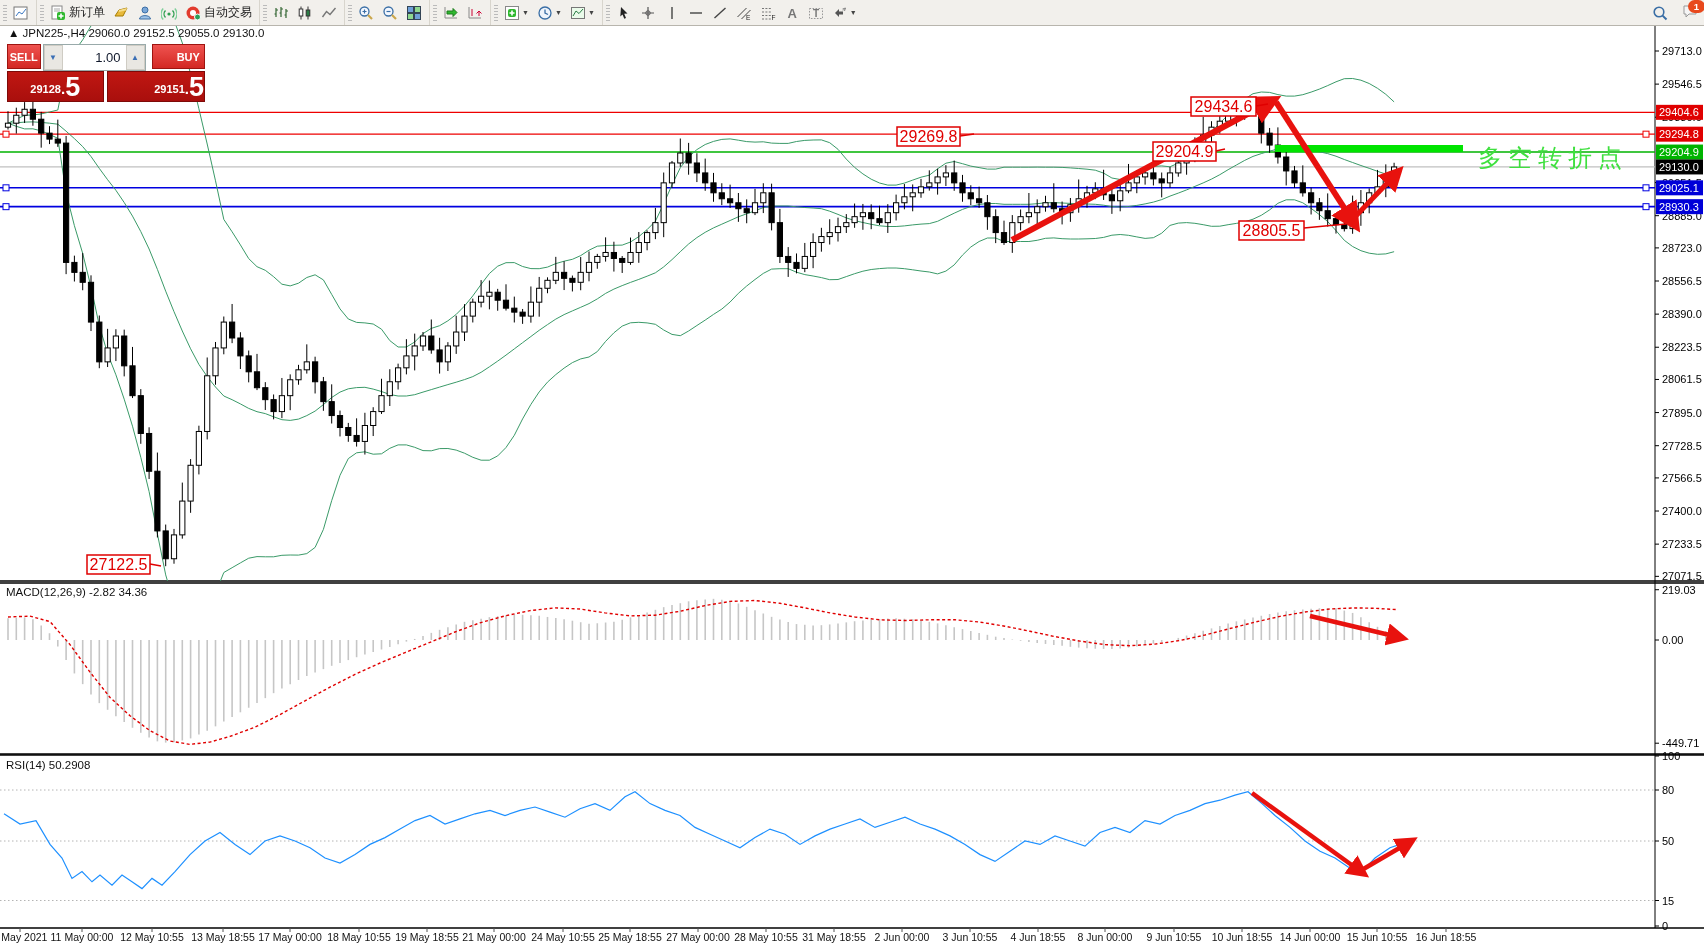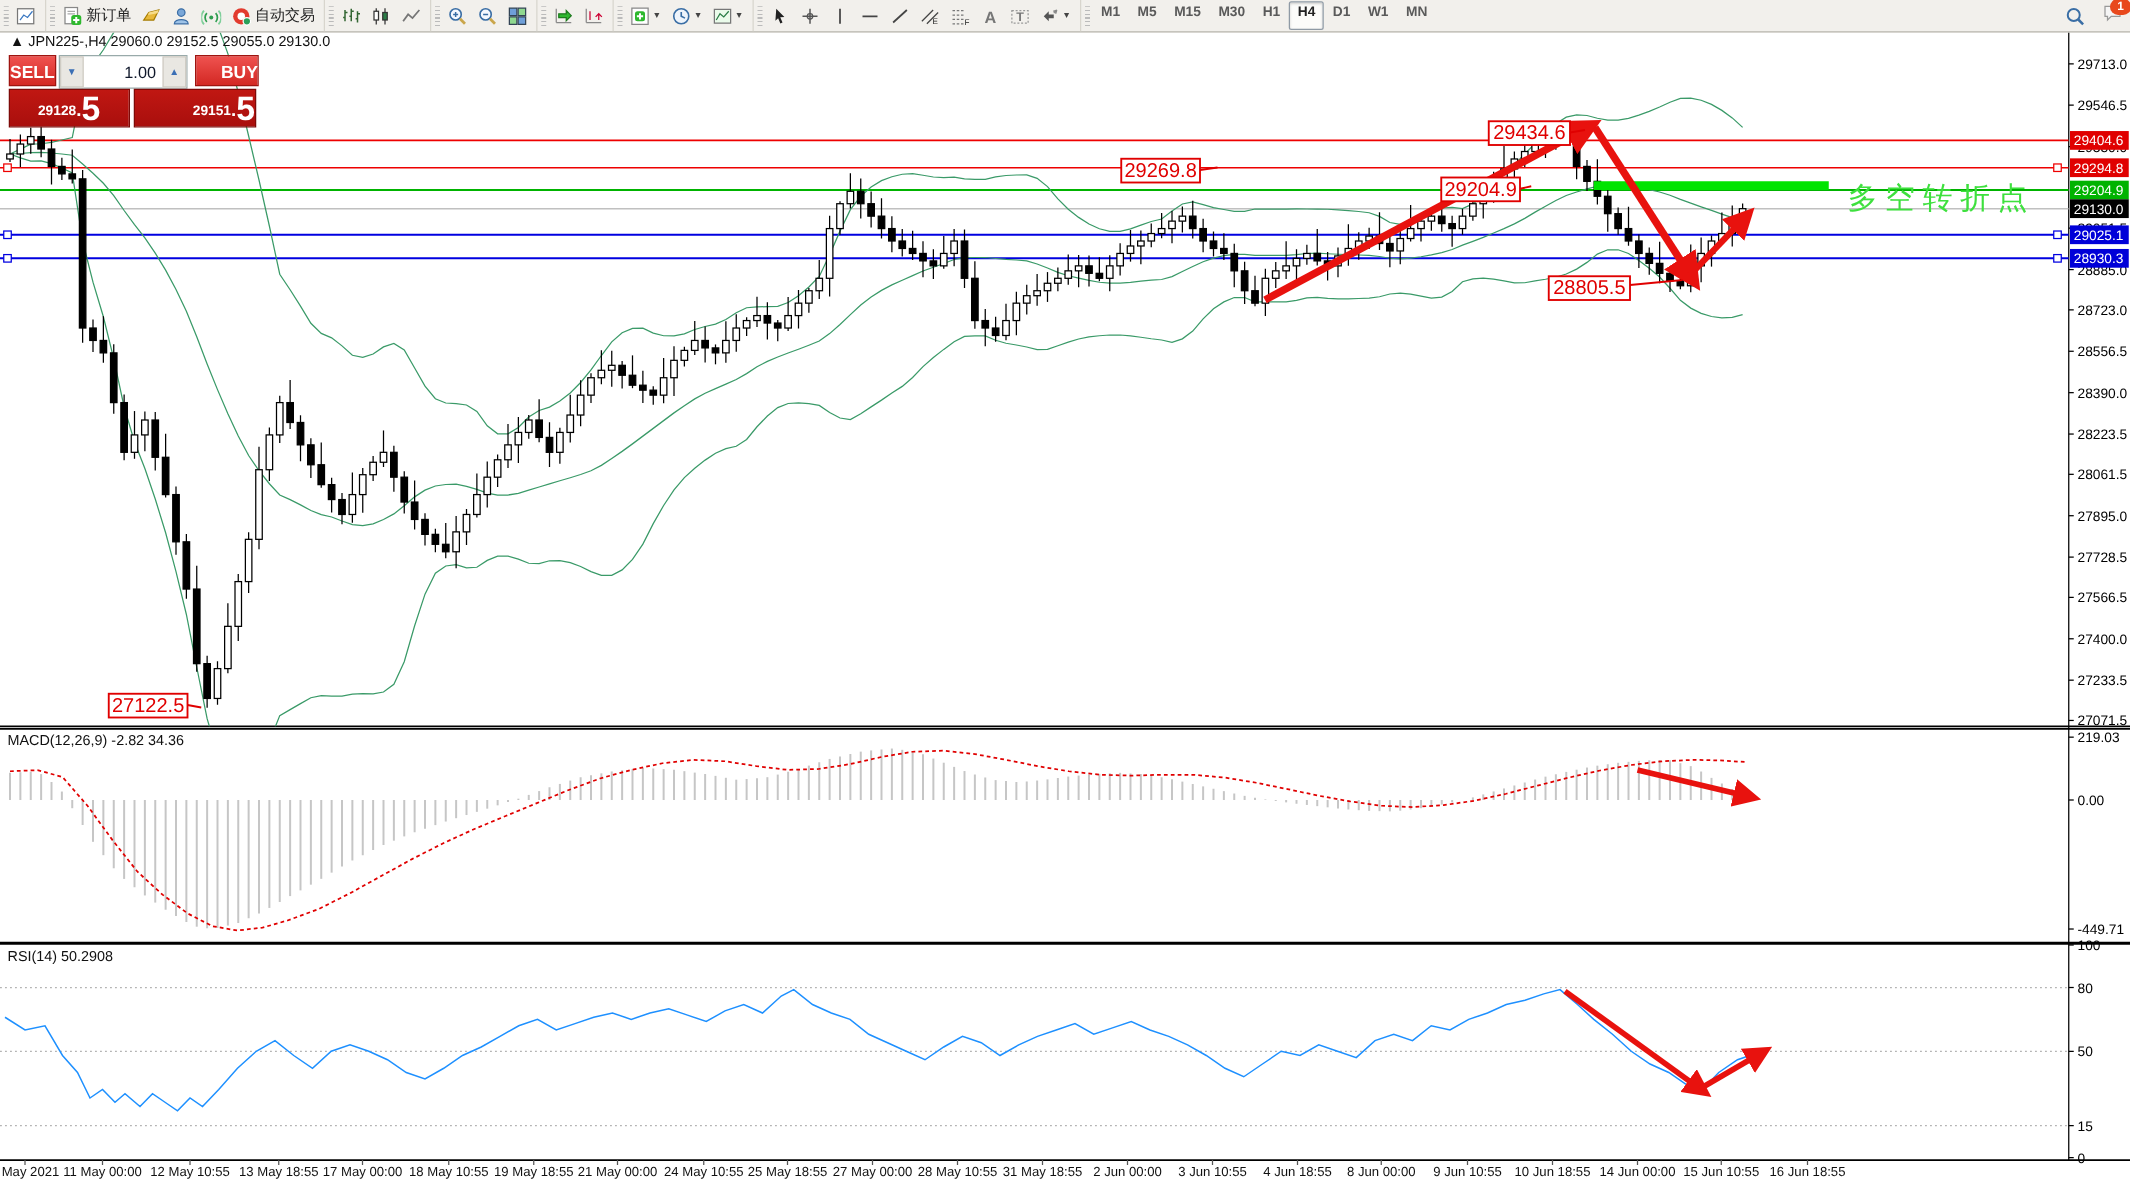--- a/index.html
+++ b/index.html
@@ -20,21 +20,21 @@
   .tf-btn.active{color:#222;border:1px solid #8f9aa5;background:#fcfcfa;box-shadow:inset 0 1px 2px rgba(0,0,0,.2);}
   #tb-right{position:absolute;right:6px;top:0;height:25px;display:flex;align-items:center;}
   #chat-wrap{position:relative;margin-left:10px;}
   #chat-badge{position:absolute;top:-3px;right:-7px;min-width:13px;height:13px;border-radius:8px;
     background:#e8491d;color:#fff;font-size:9.5px;font-weight:bold;text-align:center;line-height:13px;padding:0 2px;}
   
   #chart-svg{position:absolute;left:0;top:26px;}
   
   #trade-panel{position:absolute;left:7px;top:44px;width:198px;}
   #tp-row1{display:flex;height:25px;}
-  .tp-btn{background:linear-gradient(#ef5350,#d32823);color:#fff;font-size:14px;font-weight:bold;
+  .tp-btn{background:linear-gradient(#ef5350,#d32823);color:#fff;font-size:11px;font-weight:bold;
     display:flex;align-items:center;justify-content:center;border:1px solid #9e1410;}
   #tp-sell{width:50px;}
   #tp-buy{width:50px;margin-left:6px;padding-left:20px;}
   #tp-stepper{display:flex;height:25px;margin-left:2px;border:1px solid #9aa;background:#fff;}
   .tp-step{width:17px;background:#e9e7e2;color:#3b6fb5;font-size:8px;display:flex;align-items:center;justify-content:center;border:1px solid #cfccc4;}
   #tp-vol{width:58px;font-size:13px;color:#0f172a;display:flex;align-items:center;justify-content:flex-end;padding-right:5px;}
   #tp-row2{display:flex;margin-top:2px;height:31px;}
   .tp-price{background:linear-gradient(#c01712,#a90f0d);border:1px solid #7e0a08;color:#fff;
     display:flex;align-items:flex-end;justify-content:center;padding-bottom:1px;}
   #tp-price-sell{width:96px;}
@@ -236,32 +236,20 @@
             <text x="5" y="12" font-size="10" fill="#777" font-weight="bold">T</text>
           </svg>
         </div>
         <div class="tb-btn">
           <svg width="16" height="16" viewBox="0 0 16 16">
             <path d="M3 8 L7 4 V6.5 H11 V9.5 H7 V12 Z" fill="#555"></path>
             <path d="M13.5 3 l-2.5 2.5 M13.5 3 l-1 3 M13.5 3 l-3 1" stroke="#888"></path>
           </svg>
           <span class="tb-caret">▼</span>
         </div>
-      </div>
-      <div class="tb-group">
-        <div class="tb-grip"></div>
-        <div class="tf-btn">M1</div>
-        <div class="tf-btn">M5</div>
-        <div class="tf-btn">M15</div>
-        <div class="tf-btn">M30</div>
-        <div class="tf-btn">H1</div>
-        <div class="tf-btn active">H4</div>
-        <div class="tf-btn">D1</div>
-        <div class="tf-btn">W1</div>
-        <div class="tf-btn">MN</div>
       </div>
       <div id="tb-right">
         <div class="tb-btn">
           <svg width="16" height="16" viewBox="0 0 16 16">
             <circle cx="7" cy="7" r="4.8" fill="none" stroke="#3a6ea5" stroke-width="1.6"></circle>
             <line x1="10.6" y1="10.6" x2="14.5" y2="14.5" stroke="#3a6ea5" stroke-width="2"></line>
           </svg>
         </div>
         <div id="chat-wrap"><svg width="16" height="16" viewBox="0 0 16 16">
             <path d="M2 3 h12 v8 h-7 l-3 3 v-3 h-2 Z" fill="#f5f5f5" stroke="#999"></path>

